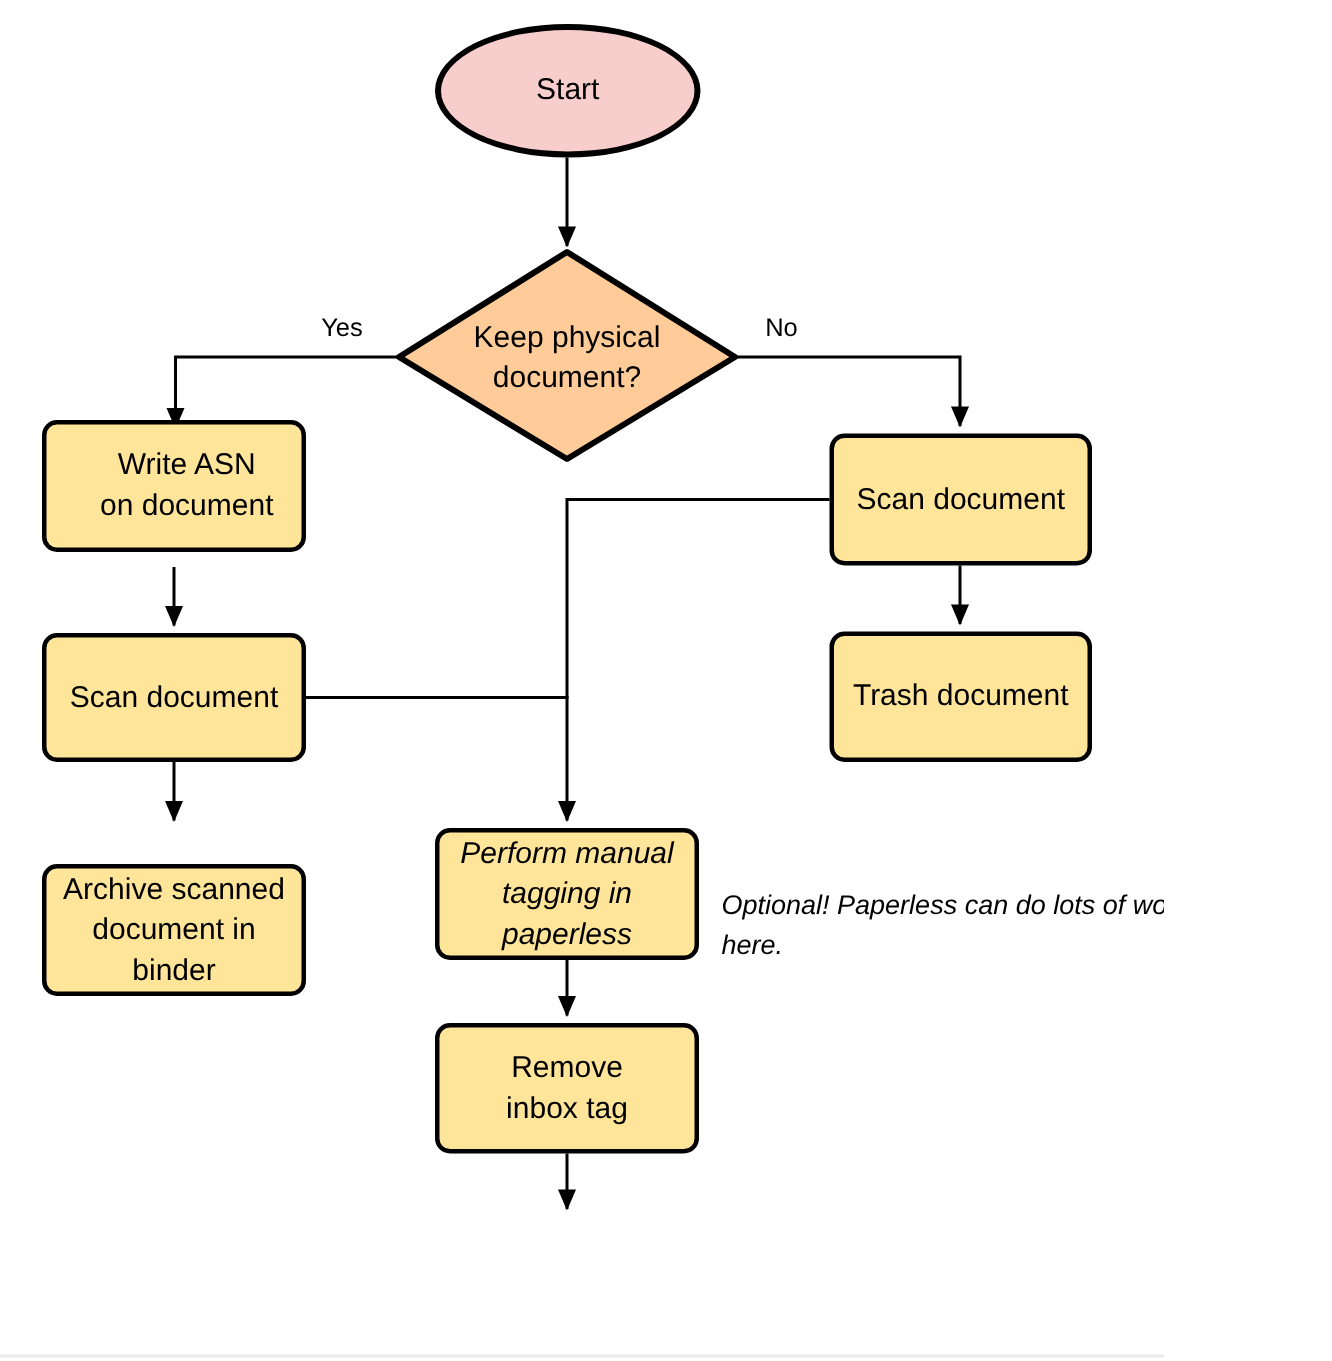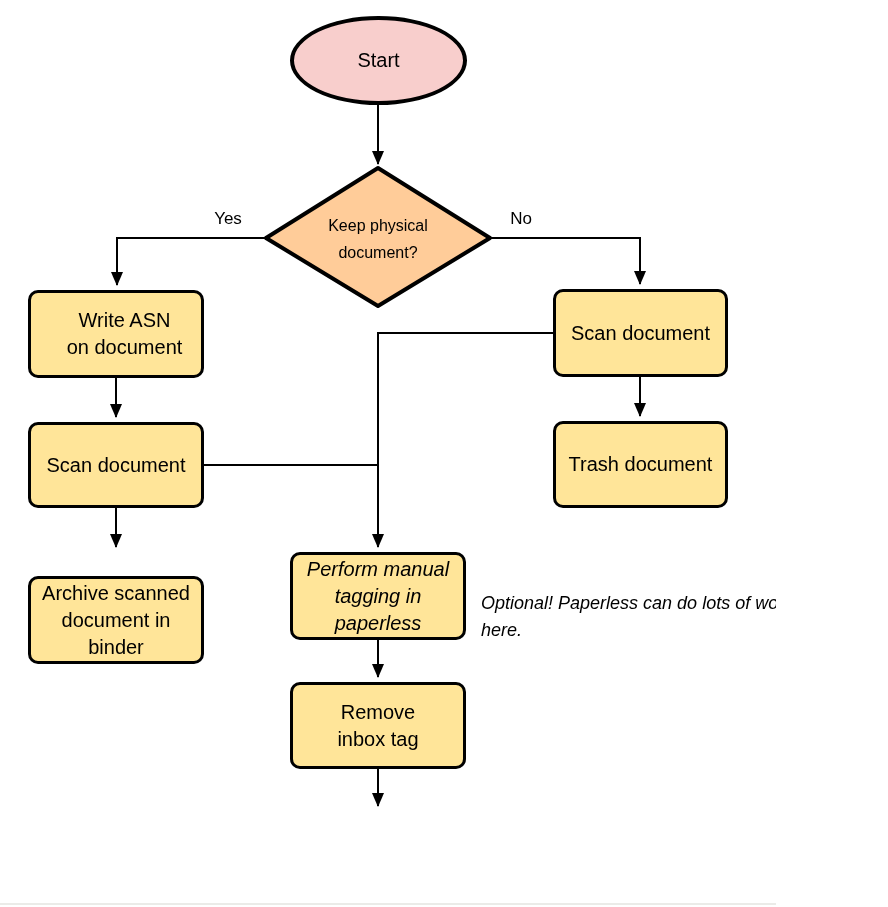--- a/index.html
+++ b/index.html
@@ -60,21 +60,21 @@
   .decision-label {
     position: absolute;
     left: 283px;
     top: 212px;
     width: 190px;
     height: 54px;
     display: flex;
     align-items: center;
     justify-content: center;
     text-align: center;
-    font-size: 16px;
+    font-size: 20px;
     line-height: 27px;
     white-space: pre-line;
   }
   .edge-label {
     position: absolute;
     width: 64px;
     font-size: 17px;
     line-height: 20px;
     text-align: center;
   }
@@ -128,21 +128,21 @@
   <div class="node terminal" style="left:290px; top:16px; width:177px; height:89px;">
     <span class="label">Start</span>
   </div>
 
   <div class="decision-label">Keep physical
 document?</div>
 
   <div class="edge-label yes">Yes</div>
   <div class="edge-label no">No</div>
 
-  <div class="node process" style="left:28px; top:290px; width:176px; height:88px;padding-left:17px;">
+  <div class="node process" style="left:28px; top:280px; width:176px; height:88px;padding-left:17px;">
     <span class="label">Write ASN
 on document</span>
   </div>
 
   <div class="node process" style="left:28px; top:422px; width:176px; height:86px;">
     <span class="label">Scan document</span>
   </div>
 
   <div class="node process" style="left:28px; top:552px; width:176px; height:88px;margin-top:24px;">
     <span class="label">Archive scanned

